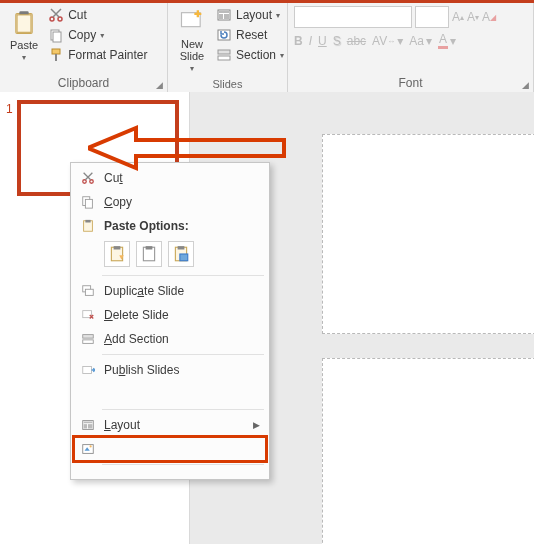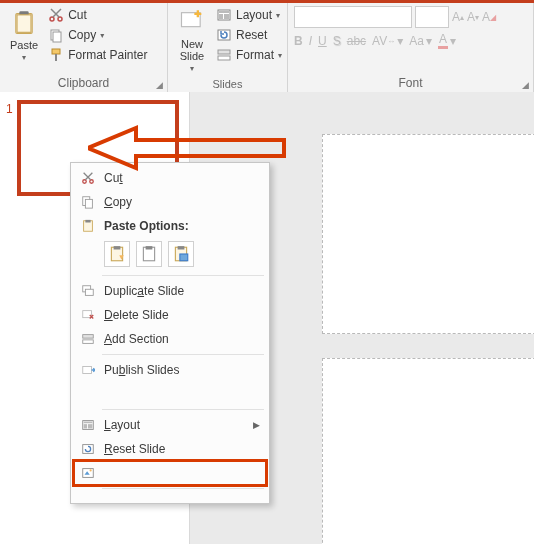--- a/index.html
+++ b/index.html
@@ -130,21 +130,21 @@
               <path d="M8 5 a3 3 0 1 1 -3 3" fill="none" stroke="#4f81bd" stroke-width="1.5"></path>
               <path d="M5 4 L5 7 L8 7" fill="none" stroke="#4f81bd" stroke-width="1.5"></path>
             </svg>
           <span>Reset</span>
         </div>
         <div class="small-btn">
           <svg class="icon-svg" viewBox="0 0 16 16">
               <rect x="2" y="3" width="12" height="4" fill="#e2e2e2" stroke="#999"></rect>
               <rect x="2" y="9" width="12" height="4" fill="#fff" stroke="#999"></rect>
             </svg>
-          <span>Format</span>
+          <span>Section</span>
           <span class="arrow-d">▾</span>
         </div>
       </div>
     </div>
     <div class="rgroup-label">Slides</div>
   </div>
 
   <div class="rgroup font-group" style="flex:1;min-width:0">
     <div>
       <div class="row1">
@@ -299,29 +299,20 @@
         <svg width="14" height="14" viewBox="0 0 16 16">
           <rect x="2" y="3" width="12" height="10" fill="#fff" stroke="#888"></rect>
           <rect x="3" y="4" width="10" height="2" fill="#bbb"></rect>
           <rect x="3" y="7" width="4" height="5" fill="#bbb"></rect>
           <rect x="8" y="7" width="5" height="5" fill="#bbb"></rect>
         </svg>
       </span>
     <span><u class="accel">L</u>ayout</span>
     <span class="submenu-arr">▶</span>
   </div>
-  <div class="ctx-item">
-    <span class="ctx-icon">
-        <svg width="14" height="14" viewBox="0 0 16 16">
-          <rect x="2" y="3" width="12" height="10" fill="#fff" stroke="#888"></rect>
-          <path d="M8 5 a3 3 0 1 1 -3 3" fill="none" stroke="#4f81bd" stroke-width="1.5"></path>
-        </svg>
-      </span>
-    <span><u class="accel">R</u>eset Slide</span>
-  </div>
   <div class="ctx-item ctx-highlight">
     <span class="ctx-icon">
         <svg width="14" height="14" viewBox="0 0 16 16">
           <rect x="2" y="3" width="12" height="10" fill="#fff" stroke="#888"></rect>
           <path d="M4 10 L7 6 L10 10 Z" fill="#5b9bd5"></path>
           <circle cx="11" cy="5" r="1.2" fill="#f4b860"></circle>
         </svg>
       </span>
   </div>
   <div class="ctx-sep"></div>

